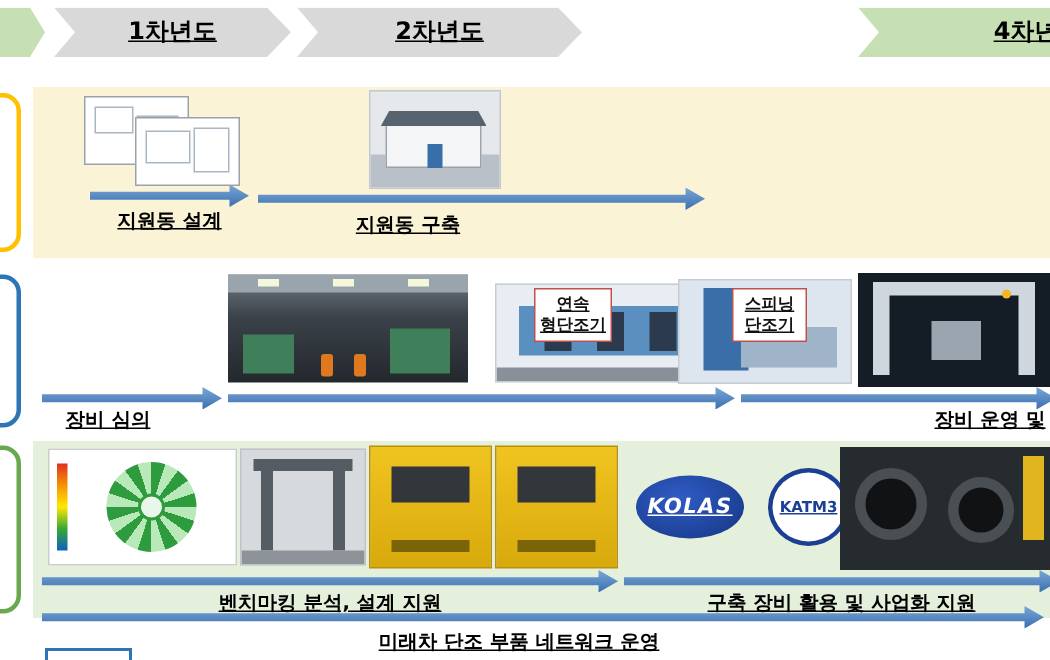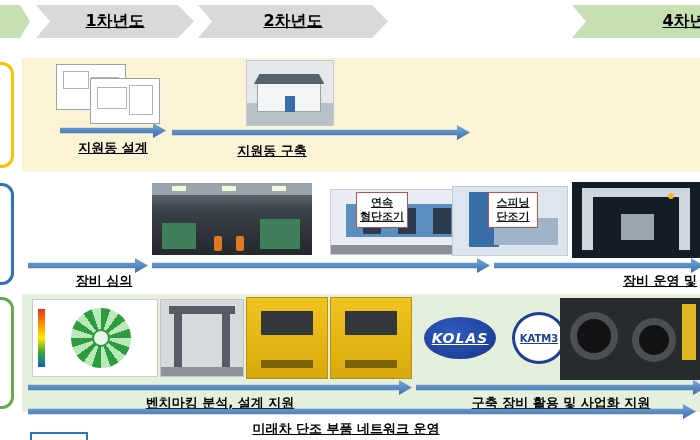--- a/index.html
+++ b/index.html
@@ -166,21 +166,21 @@
     <div class="beam"></div>
     <div class="colL" style="left:10px;"></div>
     <div class="colR" style="right:10px;"></div>
     <div class="die"></div>
     <div class="lampdot"></div>
   </div>
 
   <div class="abs barrow" style="left:28px; top:258px; width:120px;"></div>
   <div class="abs barrow" style="left:152px; top:258px; width:338px;"></div>
   <div class="abs barrow" style="left:494px; top:258px; width:210px;"></div>
-  <div class="abs lbl" style="left:44px; top:273px; width:120px;">장비 심의</div>
+  <div class="abs lbl" style="left:12px; top:273px; width:120px;">장비 심의</div>
   <div class="abs lbl" style="left:560px; top:273px; width:200px;">장비 운영 및</div>
 
   <div class="abs band" style="top:294px; height:118px; background:#e4f0dc;"></div>
   <div class="abs cat-box" style="top:297px; height:112px; border:3px solid #6aa84f;"></div>
 
   <div class="abs photo simbox" style="left:32px; top:299px; width:126px; height:78px;">
     <div class="legend"></div>
     <div class="wheel"></div>
     <div class="hub"></div>
   </div>

